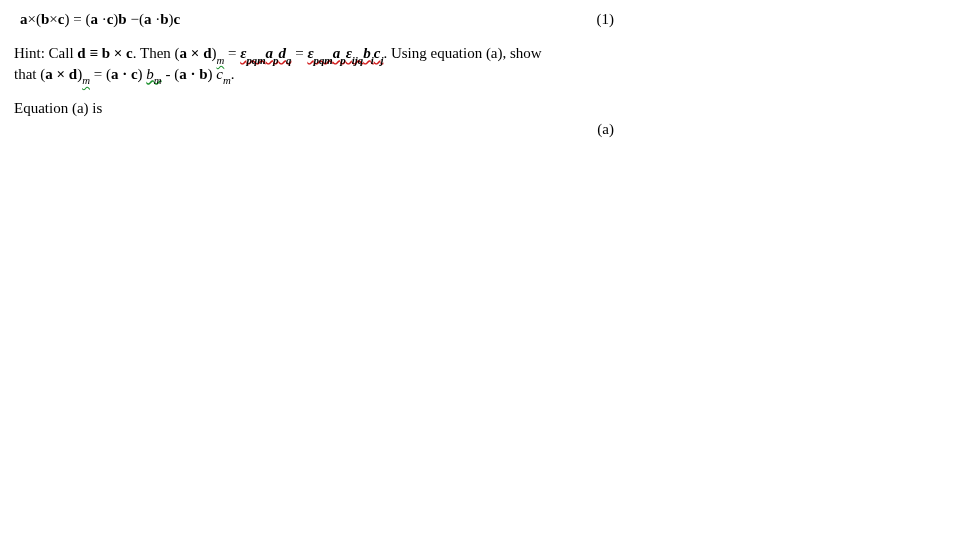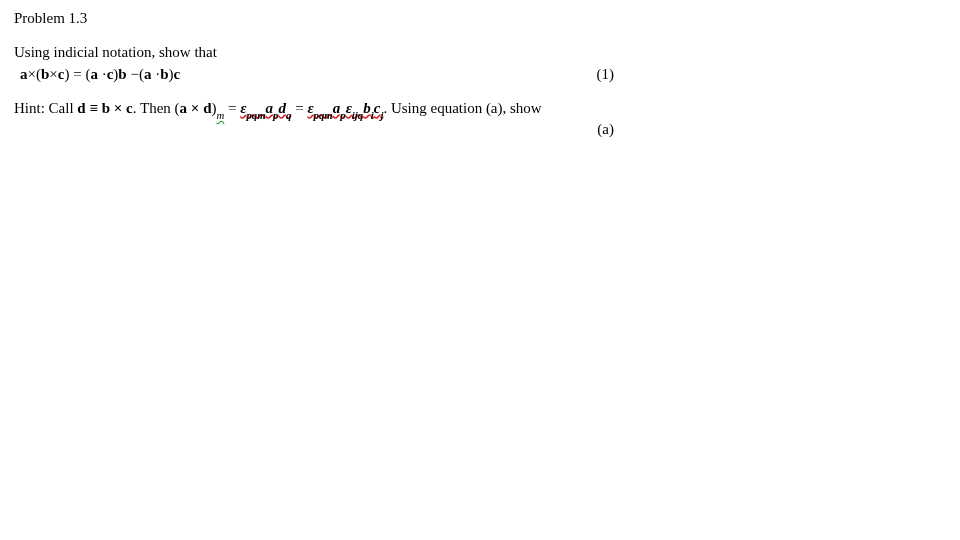--- a/index.html
+++ b/index.html
@@ -45,34 +45,36 @@
   b { font-weight: bold; }
   i { font-style: italic; }
   sub { font-size: 0.72em; line-height: 0; position: relative; bottom: -0.18em; }
   .eps { font-style: italic; }
 </style>
 </head>
 <body>
 
 <div class="page">
 
-  <div>Problem 1.3</div>
 
-  <div class="para">Using indicial notation, show that</div>
 
   <div class="eq-row">
     <span>
       <b>a</b><span>×</span><span>(</span><b>b</b><span>×</span><b>c</b><span>)</span><span> = </span><span>(</span><b>a</b> <span>·</span><b>c</b><span>)</span><b>b</b> <span>−</span><span>(</span><b>a</b> <span>·</span><b>b</b><span>)</span><b>c</b>
     </span>
     <span class="eq-num">(1)</span>
   </div>
 
   <div class="para">
     <span>Hint: Call </span><b>d ≡ b × c</b><span>.   Then (</span><b>a × d</b><span>)</span><sub class="sq-green"><i>m</i></sub><span> = </span><span class="sq-red"><i><span class="eps">ε</span><sub>pqm</sub><span>a</span><sub>p</sub><span>d</span><sub>q</sub></i></span><span> = </span><span class="sq-red"><i><span class="eps">ε</span><sub>pqm</sub><span>a</span><sub>p</sub><span class="eps">ε</span><sub>ijq</sub><span>b</span><sub>i</sub><span>c</span><sub>j</sub></i></span><span>.  Using equation (a), show</span>
   </div>
 
+  <div>
+    <span>that (</span><b>a × d</b><span>)</span><sub class="sq-green"><i>m</i></sub><span> = (</span><b>a · c</b><span>) </span><span class="sq-green"><i>b</i><sub><i>m</i></sub></span><span> - (</span><b>a · b</b><span>) </span><i>c</i><sub><i>m</i></sub><span>.</span>
+  </div>
 
+  <div class="para">Equation (a) is</div>
 
   <div class="eq-row">
     <span class="eq-num">(a)</span>
   </div>
 
 </div>
 
 </body></html>

